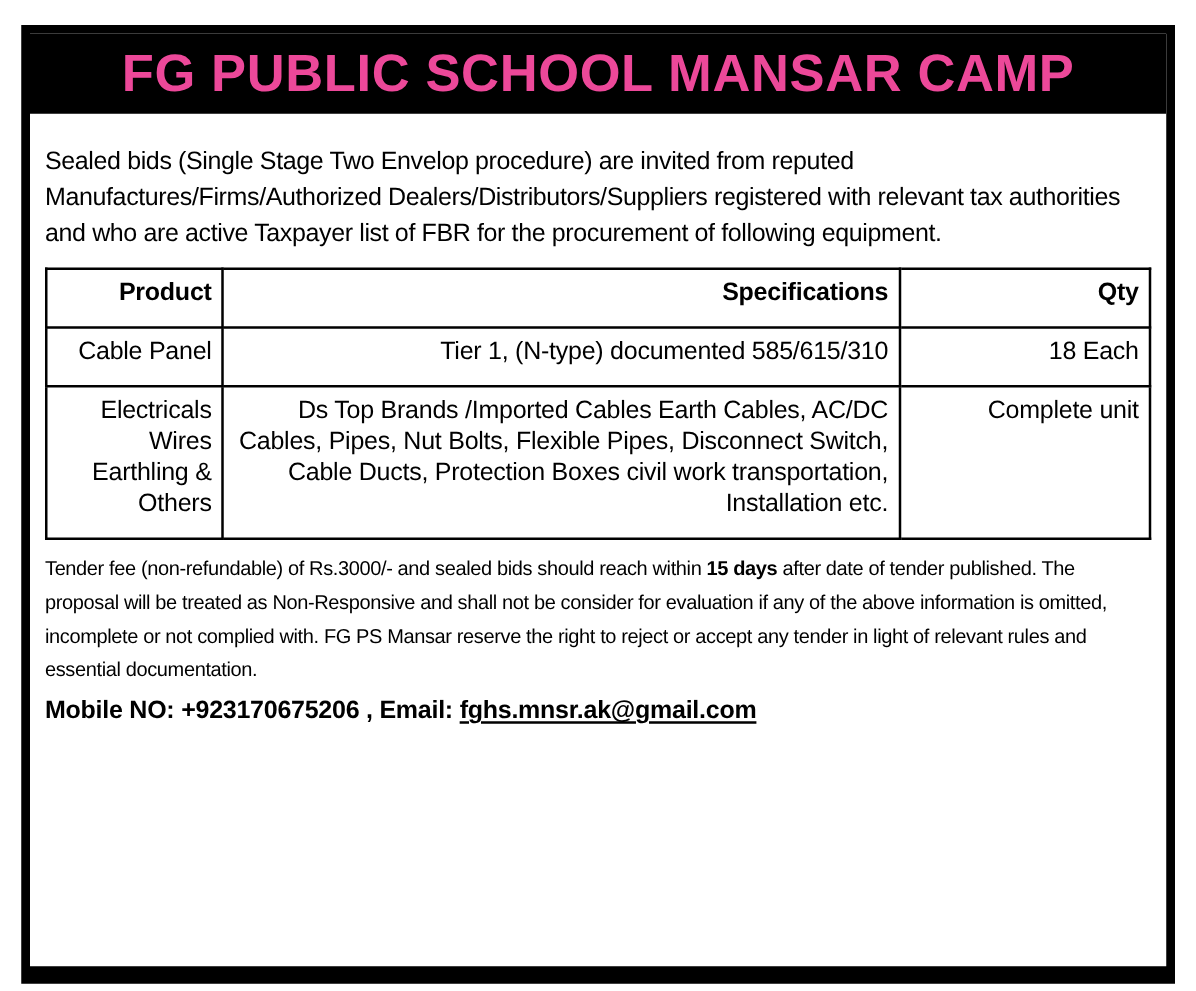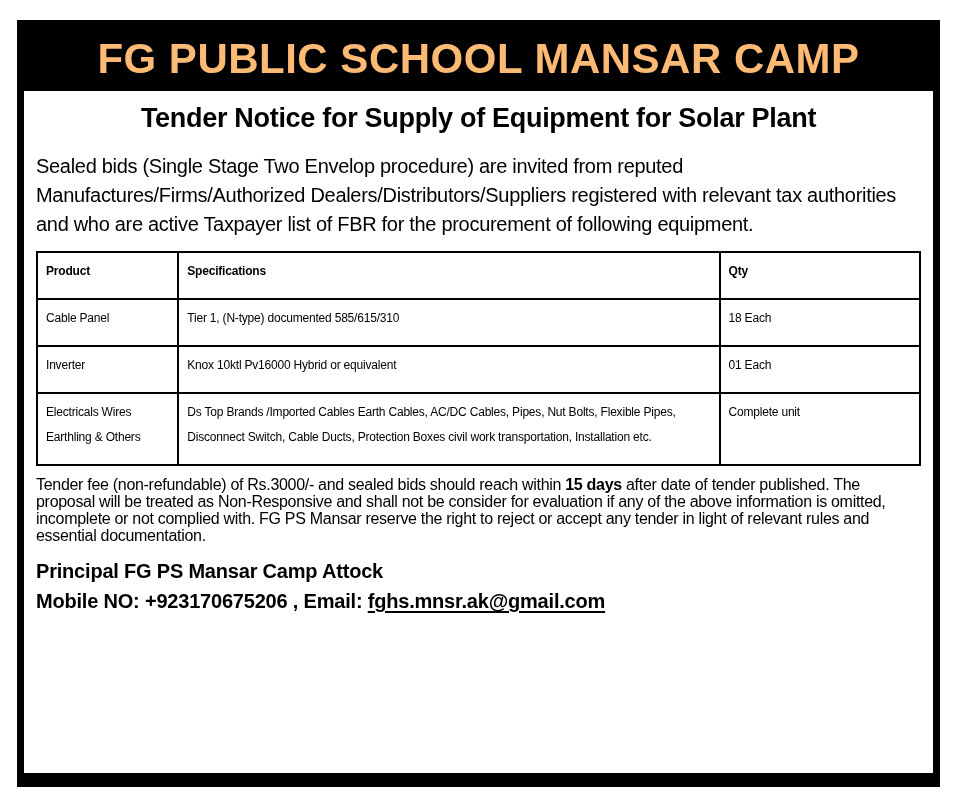--- a/index.html
+++ b/index.html
@@ -20,21 +20,21 @@
     overflow: hidden;
   }
   .header-bar {
     background: #000000;
     height: 64px;
     display: flex;
     align-items: center;
     justify-content: center;
   }
   .header-bar h1 {
-    color: #fdba74;
+    color: #ec4899;
     font-size: 42px;
     font-weight: bold;
     letter-spacing: 0.5px;
     white-space: nowrap;
   }
   .content {
     padding: 6px 12px 0 12px;
   }
   .title {
     text-align: center;
@@ -56,35 +56,35 @@
     text-align: left;
   }
   table.equipment {
     border-collapse: collapse;
     width: 100%;
     margin-top: 12px;
     table-layout: fixed;
   }
   table.equipment th, table.equipment td {
     border: 2px solid #000000;
-    font-size: 12px;
+    font-size: 20px;
     letter-spacing: -0.2px;
     line-height: 25px;
-    text-align: left;
+    text-align: right;
     vertical-align: top;
     padding: 6px 8px 14px 8px;
   }
   table.equipment th { font-weight: bold; }
   col.c-product { width: 141px; }
   col.c-specs   { width: 540px; }
   col.c-qty     { width: 200px; }
   .fee {
     font-size: 16px;
     letter-spacing: -0.3px;
-    line-height: 17px;
+    line-height: 27px;
     margin-top: 10px;
     text-align: left;
   }
   .principal {
     font-size: 20px;
     font-weight: bold;
     margin-top: 16px;
     letter-spacing: -0.2px;
   }
   .contact {
@@ -106,21 +106,20 @@
 <body>
 
 <div class="doc">
 
   <div class="header-bar">
     <h1>FG PUBLIC SCHOOL MANSAR CAMP</h1>
   </div>
 
   <div class="content">
 
-    <div class="title">Tender Notice for Supply of Equipment for Solar Plant</div>
 
 
     <p class="intro">Sealed bids (Single Stage Two Envelop procedure) are invited from reputed Manufactures/Firms/Authorized Dealers/Distributors/Suppliers registered with relevant tax authorities and who are active Taxpayer list of FBR for the procurement of following equipment.</p>
 
     <table class="equipment">
       <colgroup>
         <col class="c-product">
           <col class="c-specs">
           <col class="c-qty">
       </colgroup>
@@ -131,32 +130,26 @@
           <th>Qty</th>
         </tr>
       </thead>
       <tbody>
         <tr>
           <td>Cable Panel</td>
           <td>Tier 1, (N-type) documented 585/615/310</td>
           <td>18 Each</td>
         </tr>
         <tr>
-          <td>Inverter</td>
-          <td>Knox 10ktl Pv16000 Hybrid or equivalent</td>
-          <td>01 Each</td>
-        </tr>
-        <tr>
           <td>Electricals Wires Earthling &amp; Others</td>
           <td>Ds Top Brands /Imported Cables Earth Cables, AC/DC Cables, Pipes, Nut Bolts, Flexible Pipes, Disconnect Switch, Cable Ducts, Protection Boxes civil work transportation, Installation etc.</td>
           <td>Complete unit</td>
         </tr>
       </tbody>
     </table>
 
     <p class="fee"><span>Tender fee (non-refundable) of Rs.3000/- and sealed bids should reach within </span><b>15 days</b><span> after date of tender published. The proposal will be treated as Non-Responsive and shall not be consider for evaluation if any of the above information is omitted, incomplete or not complied with. FG PS Mansar reserve the right to reject or accept any tender in light of relevant rules and essential documentation.</span></p>
 
-    <div class="principal">Principal FG PS Mansar Camp Attock</div>
 
     <div class="contact"><span>Mobile NO: +923170675206 , Email: </span><a class="email">fghs.mnsr.ak@gmail.com</a></div>
 
   </div>
 </div>
 
 </body></html>

